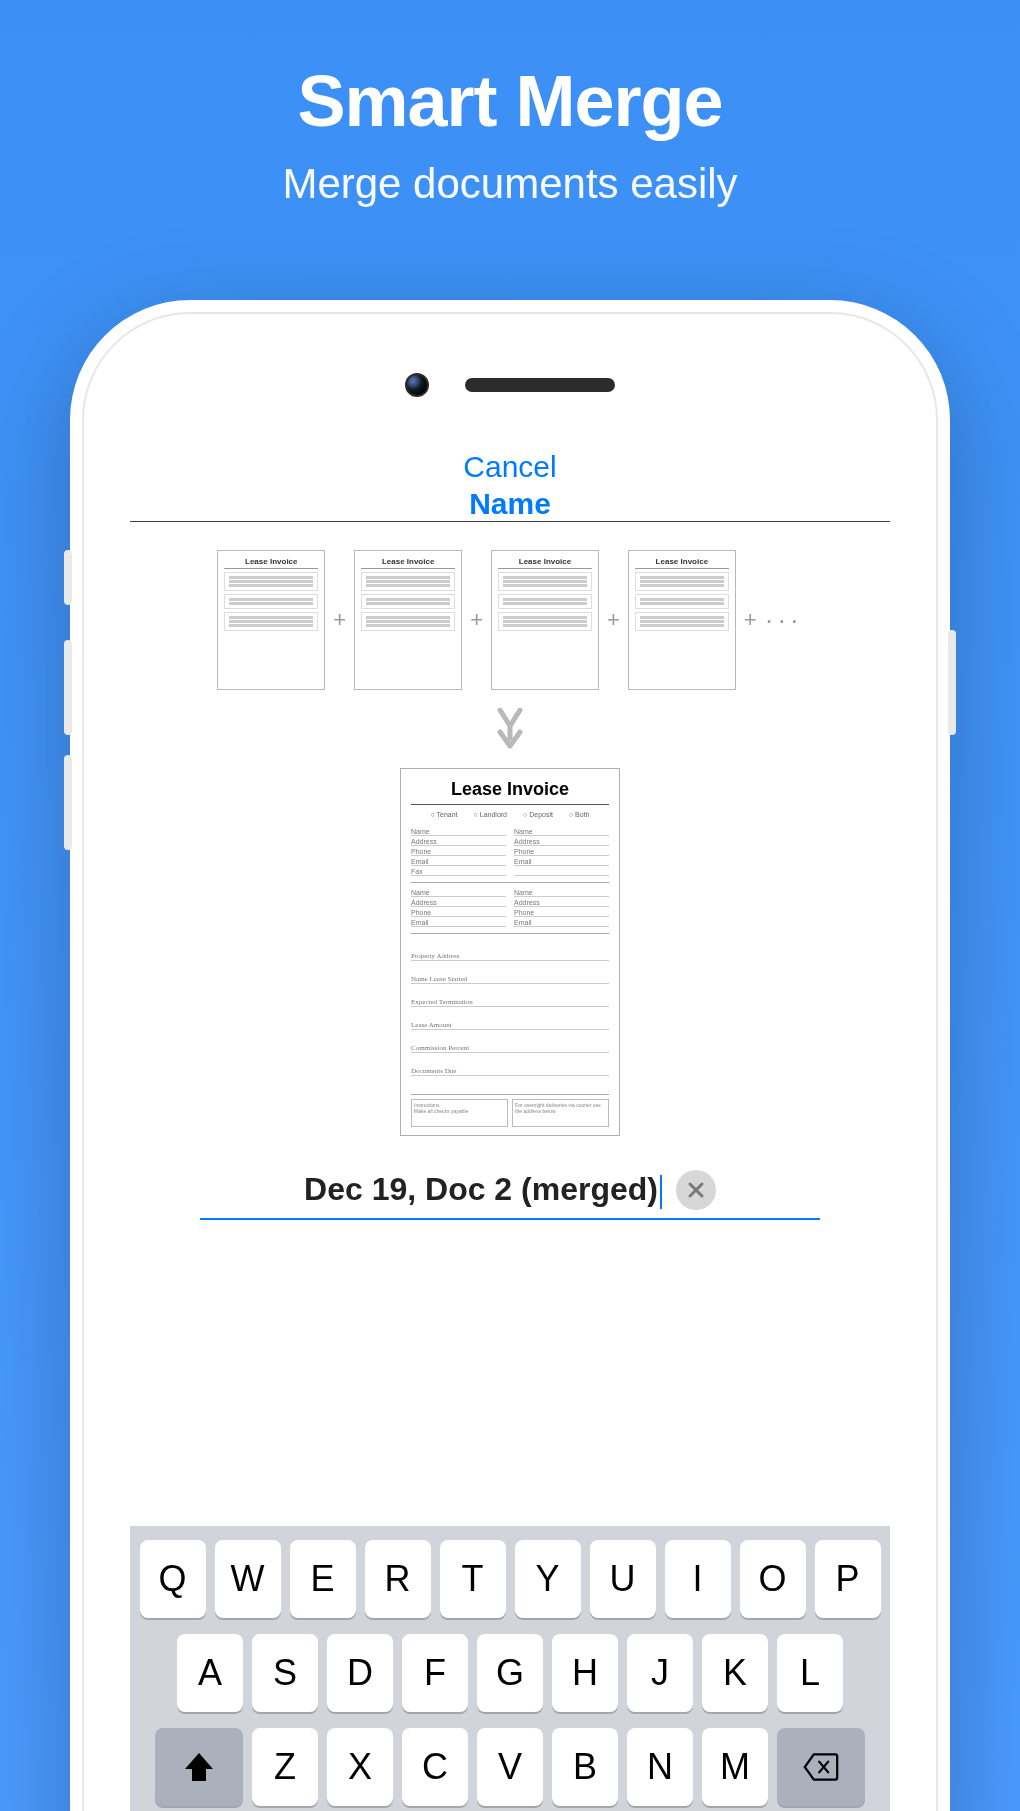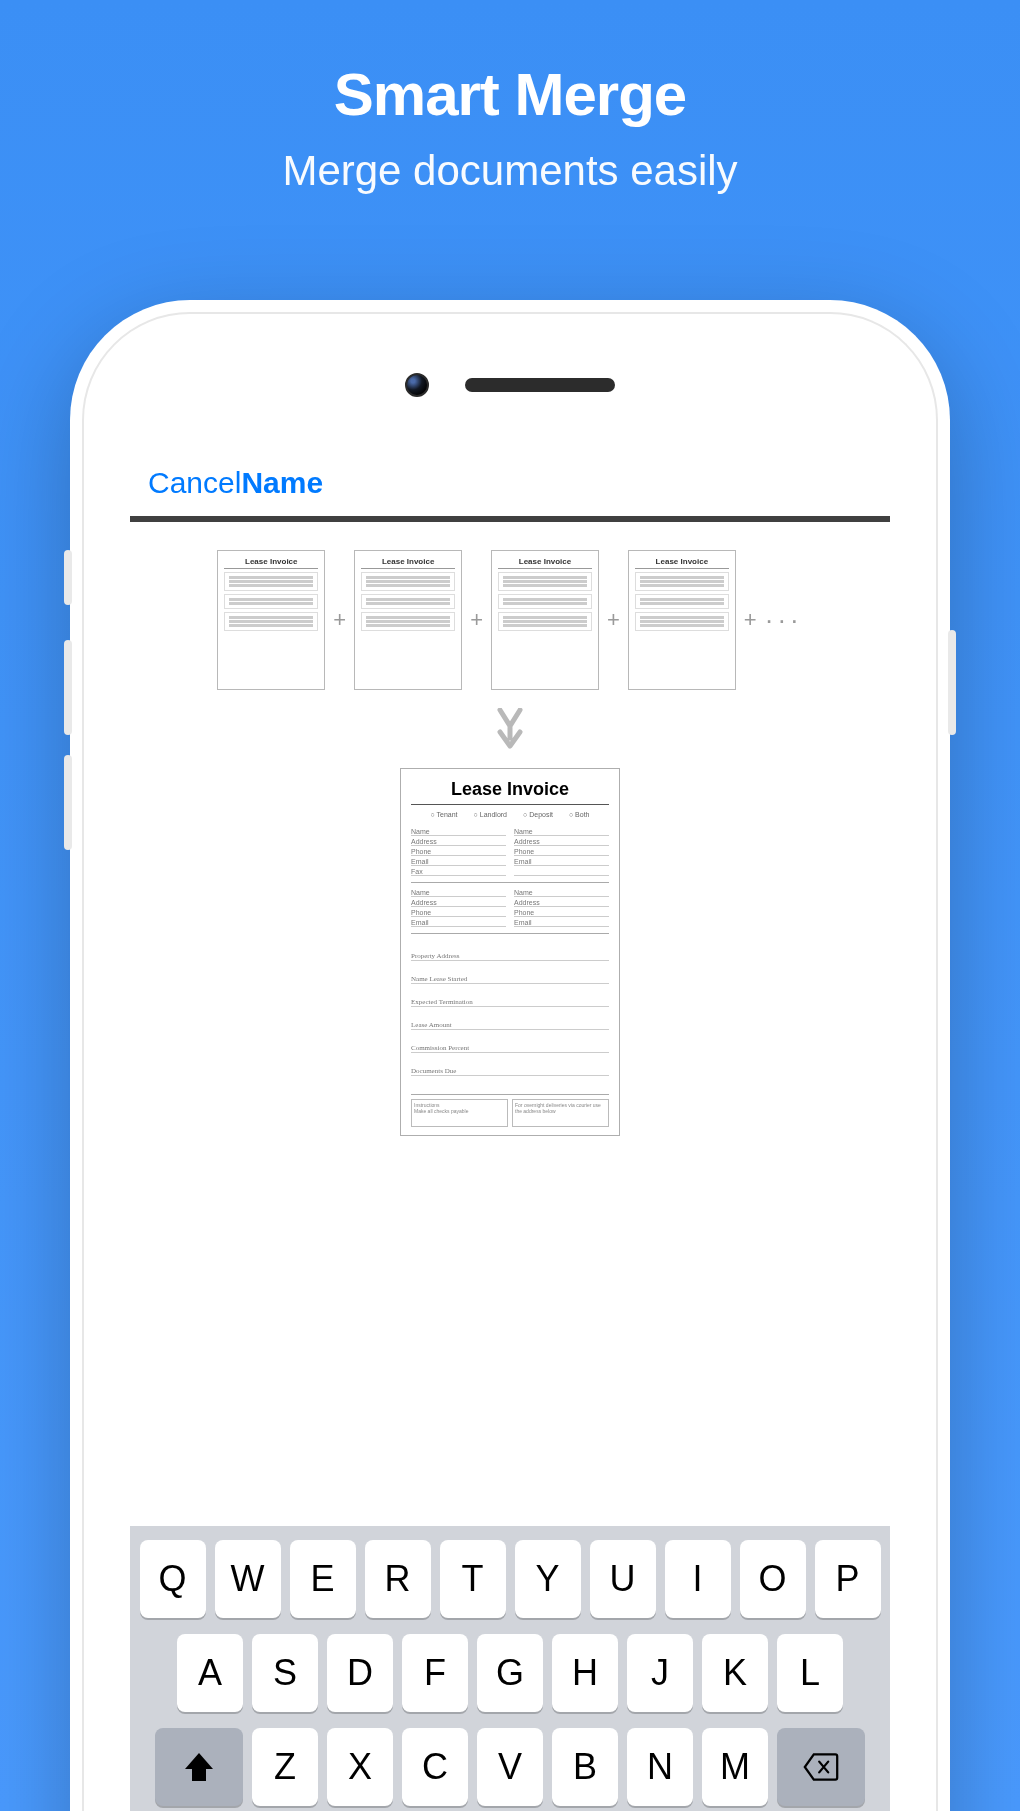--- a/index.html
+++ b/index.html
@@ -10,21 +10,21 @@
     font-family: -apple-system, "Helvetica Neue", Arial, sans-serif;
     overflow: hidden;
     position: relative;
   }
   .hero {
     text-align: center;
     padding-top: 60px;
     color: #fff;
   }
   .hero h1 {
-    font-size: 60px;
+    font-size: 72px;
     font-weight: 700;
     letter-spacing: -1px;
   }
   .hero p {
     font-size: 42px;
     font-weight: 400;
     margin-top: 18px;
     opacity: 0.97;
   }
 
@@ -108,22 +108,24 @@
   .battery::after {
     content: ""; position: absolute; right: -6px; top: 4px; width: 4px; height: 8px; background: #000; border-radius: 0 2px 2px 0;
   }
   .battery .fill { background: #000; margin: 1px; height: 12px; width: 34px; }
 
   
   .nav {
     height: 72px;
     display: flex;
     align-items: center;
+    justify-content: space-between;
     padding: 0 18px;
-    border-bottom: 6px solid #404040;
+    border-bottom: 1px solid #404040;
+    flex-direction: column;
   }
   .nav .title {
     font-size: 30px;
     font-weight: 700;
     color: #000;
   }
   .nav .link {
     font-size: 30px;
     color: #007aff;
     font-weight: 400;
@@ -426,20 +428,30 @@
           <span>Lease Amount</span>
           <span>Commission Percent</span>
           <span>Documents Due</span>
         </div>
         <div class="footer-block">
           <div>Instructions<br>Make all checks payable</div>
           <div>For overnight deliveries via courier use the address below</div>
         </div>
       </div>
 
+      <div class="rename">
+        <div class="field">
+          <span>Dec 19, Doc 2 (merged)</span><span class="cursor"></span>
+        </div>
+        <button class="clear-btn">
+          <svg width="18" height="18" viewBox="0 0 18 18">
+              <path d="M3 3 L15 15 M15 3 L3 15" stroke="#7a7a7a" stroke-width="3" stroke-linecap="round"></path>
+            </svg>
+        </button>
+      </div>
 
       <div class="keyboard">
         <div class="krow" id="krow1">
             <button class="key">Q</button>
             <button class="key">W</button>
             <button class="key">E</button>
             <button class="key">R</button>
             <button class="key">T</button>
             <button class="key">Y</button>
             <button class="key">U</button>

